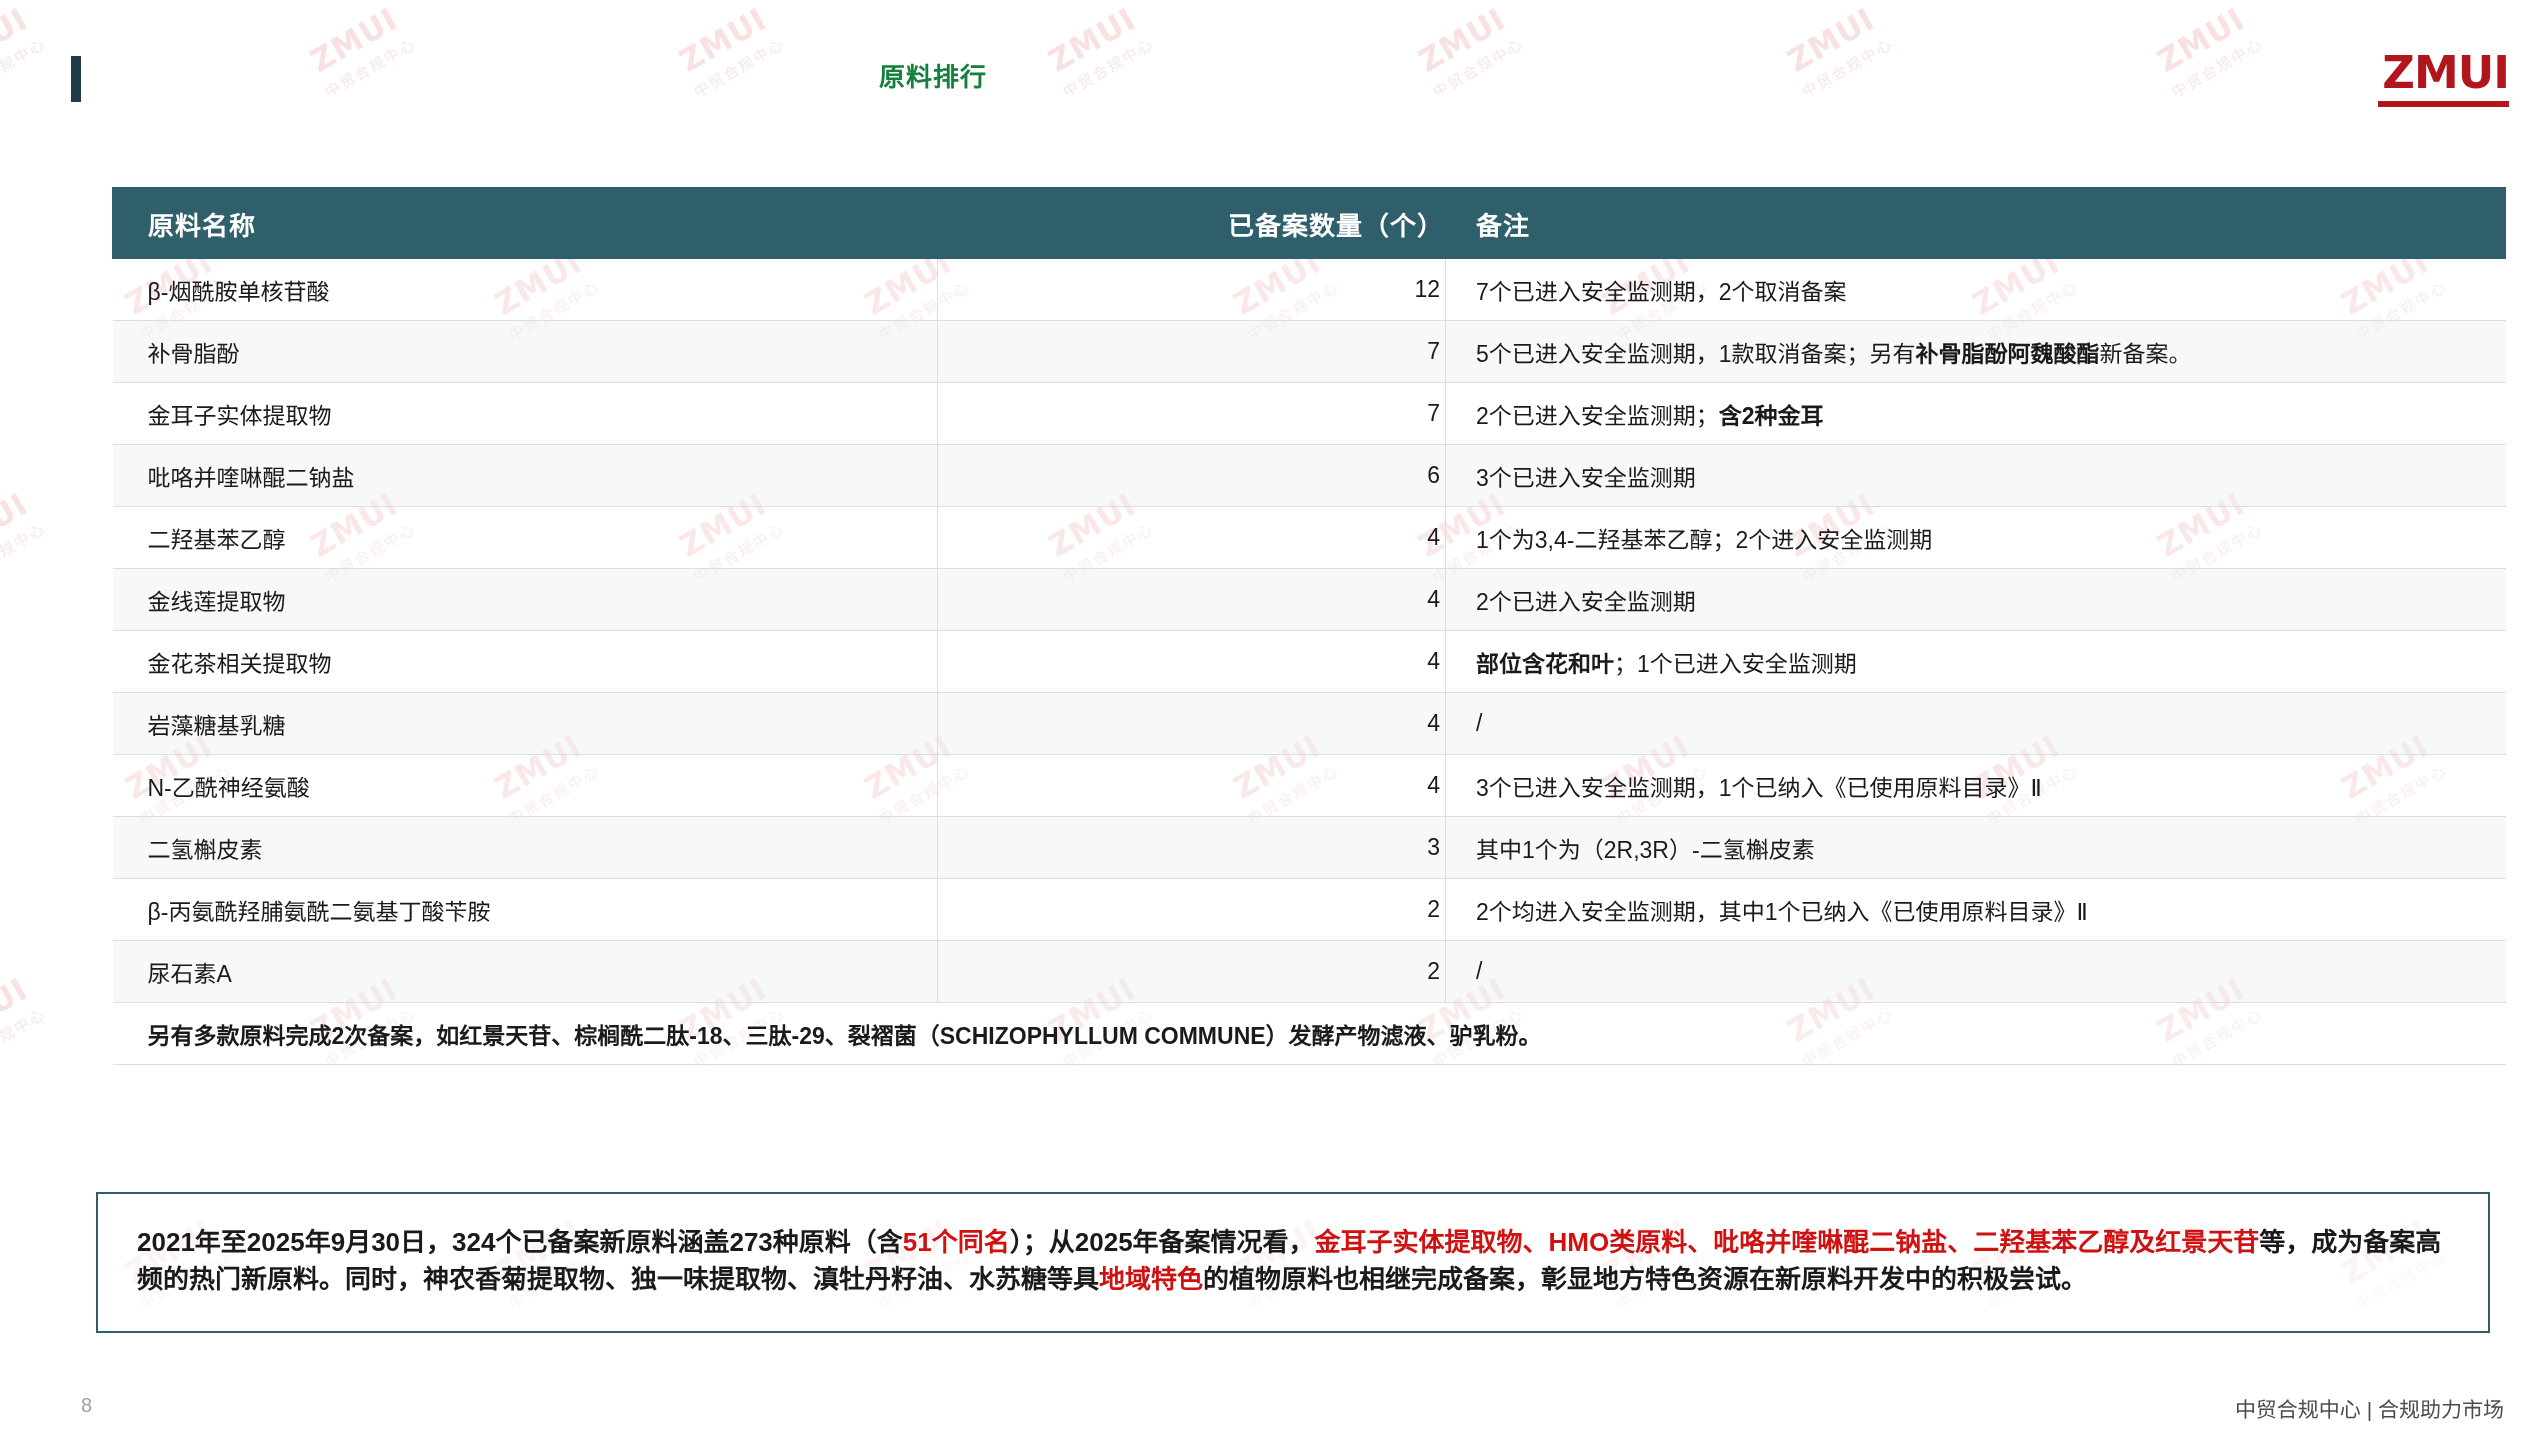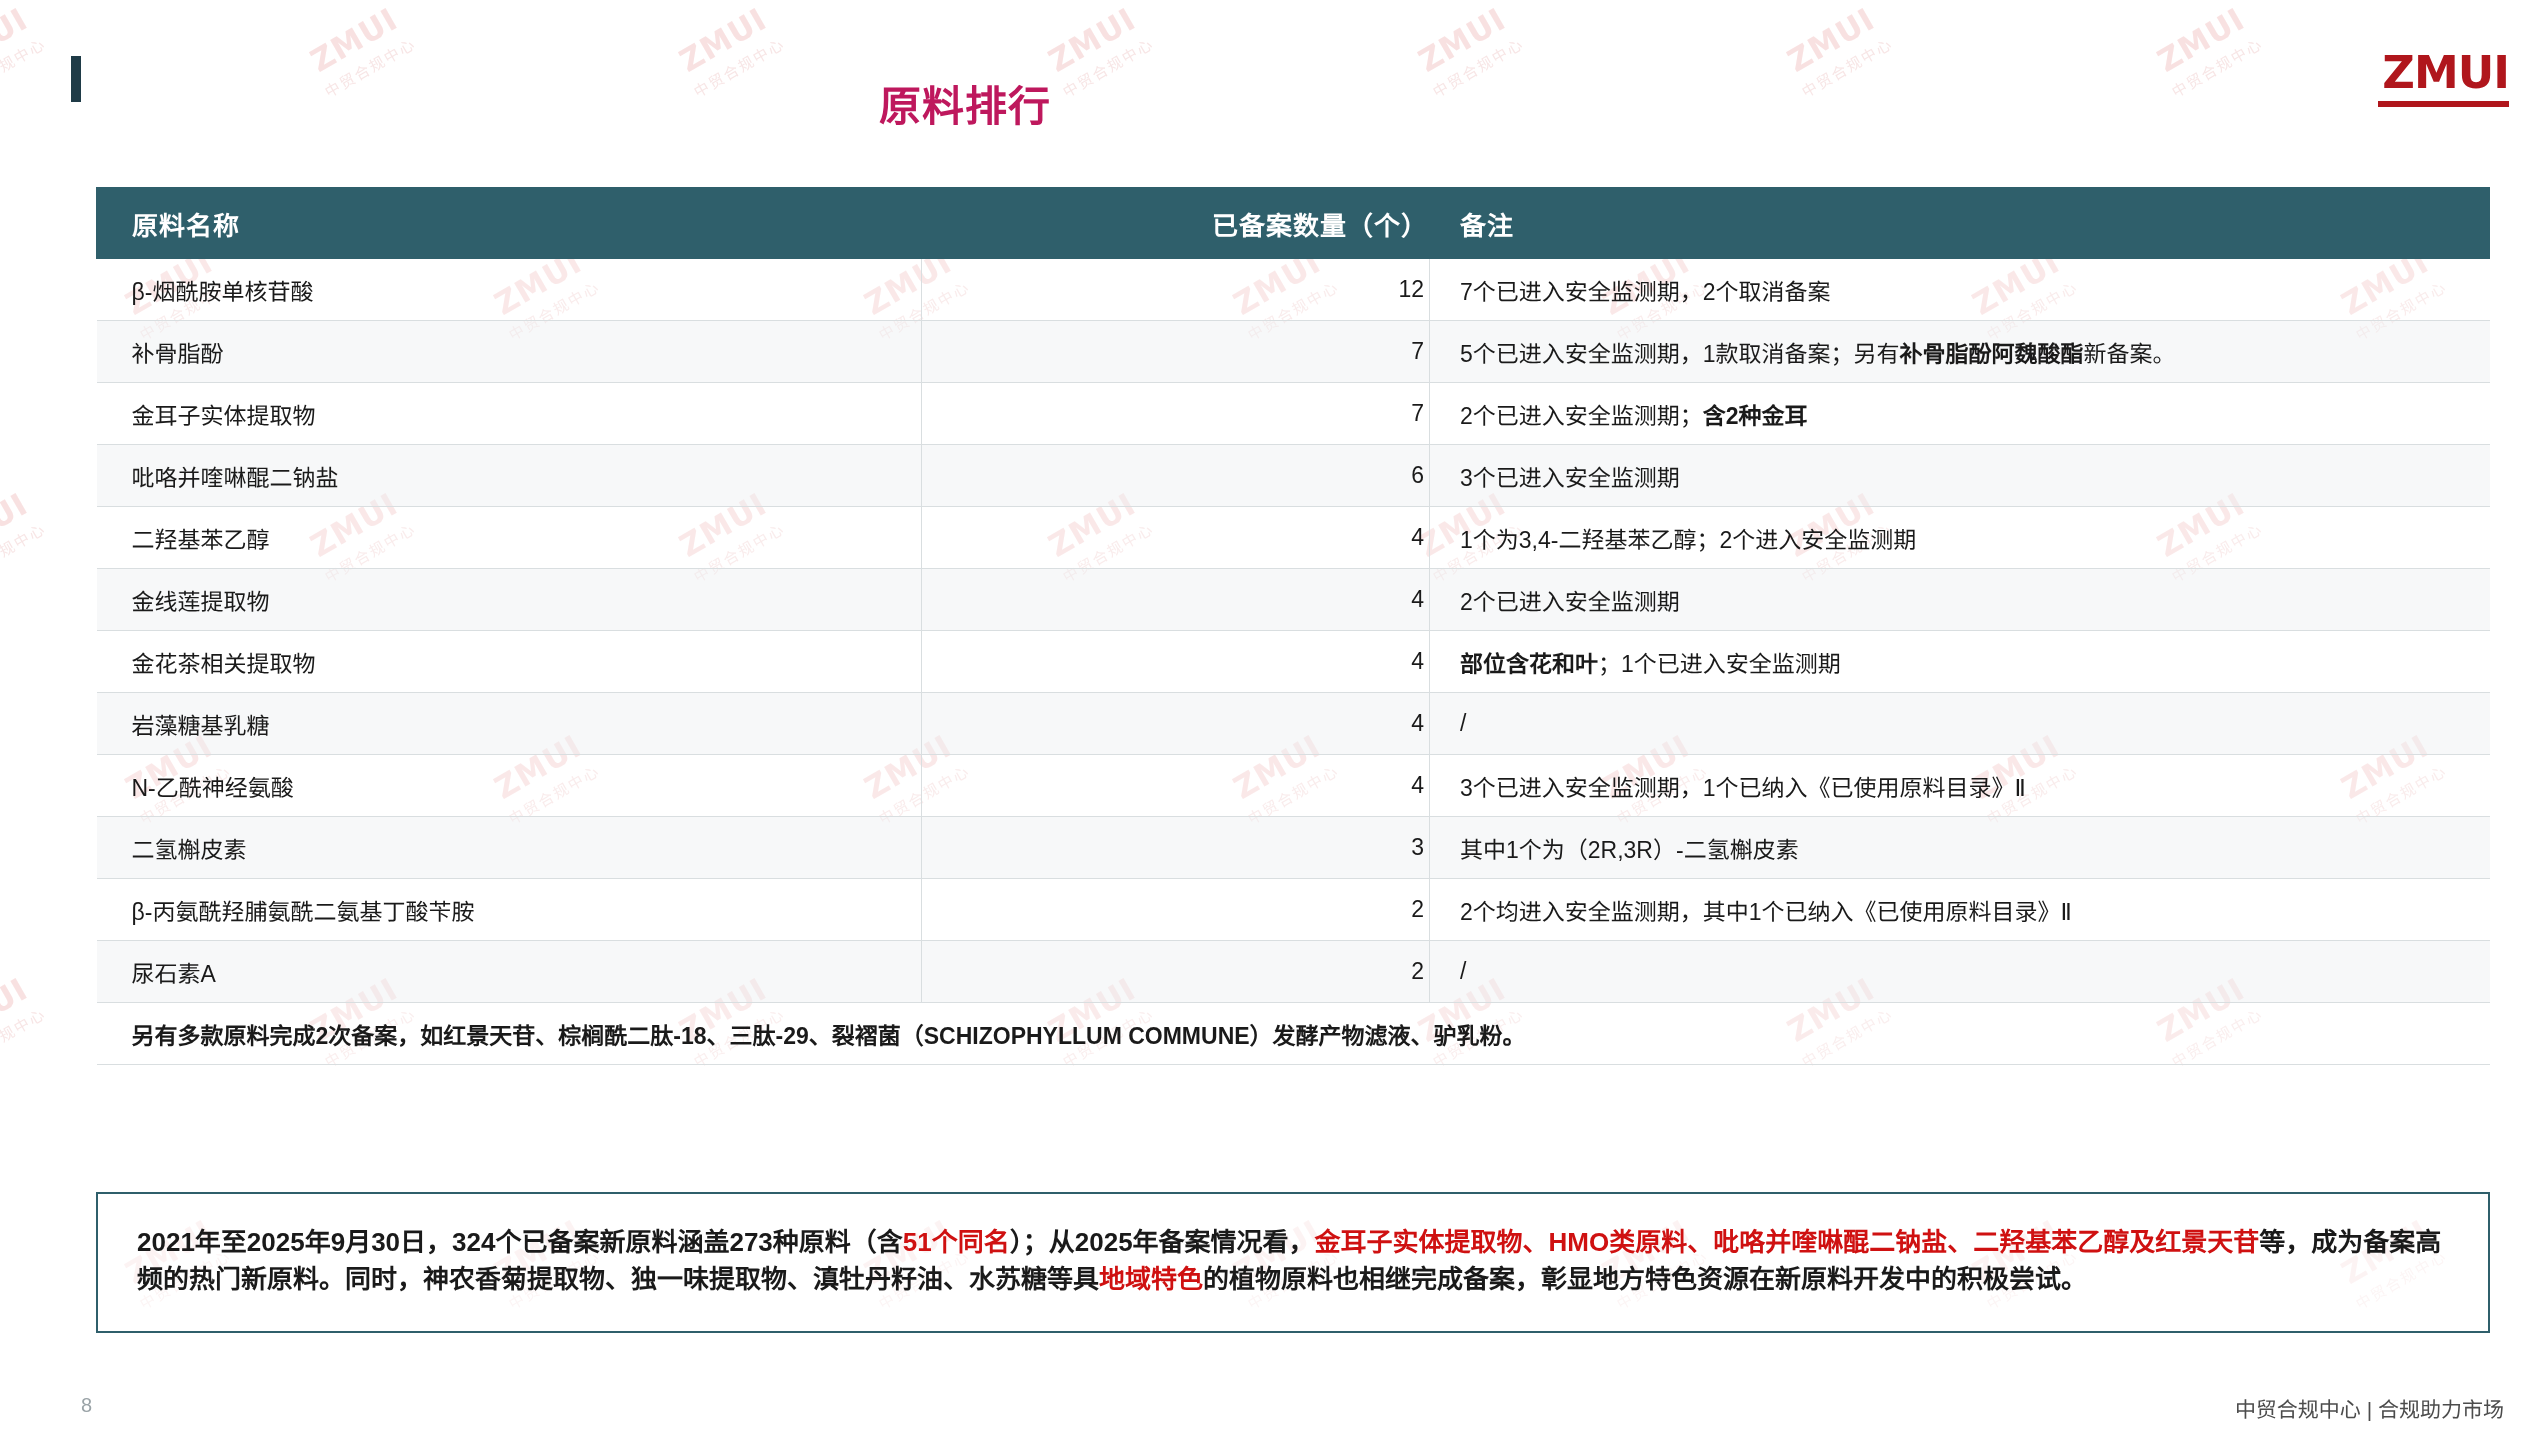--- a/index.html
+++ b/index.html
@@ -66,24 +66,24 @@
     left: 98px;
     top: 49px;
     font-size: 45px;
     font-weight: 700;
     color: #14323d;
     letter-spacing: 1px;
   }
   .title-sub {
     position: absolute;
     left: 879px;
-    top: 72px;
-    font-size: 42px;
+    top: 56px;
+    font-size: 26px;
     font-weight: 700;
-    color: #be185d;
+    color: #15803d;
     letter-spacing: 1px;
   }
   .brand-logo {
     position: absolute;
     right: 76px;
     top: 50px;
     text-align: right;
   }
   .brand-logo .brand-main {
     font-size: 45px;
@@ -97,21 +97,21 @@
     margin-top: 6px;
     height: 6px;
     background: #b0161c;
     width: 131px;
     margin-left: auto;
   }
 
   
   .table-wrap {
     position: absolute;
-    left: 96px;
+    left: 112px;
     top: 187px;
     width: 2394px;
     z-index: 2;
   }
   table.main {
     border-collapse: collapse;
     width: 100%;
     table-layout: fixed;
   }
   table.main th {

